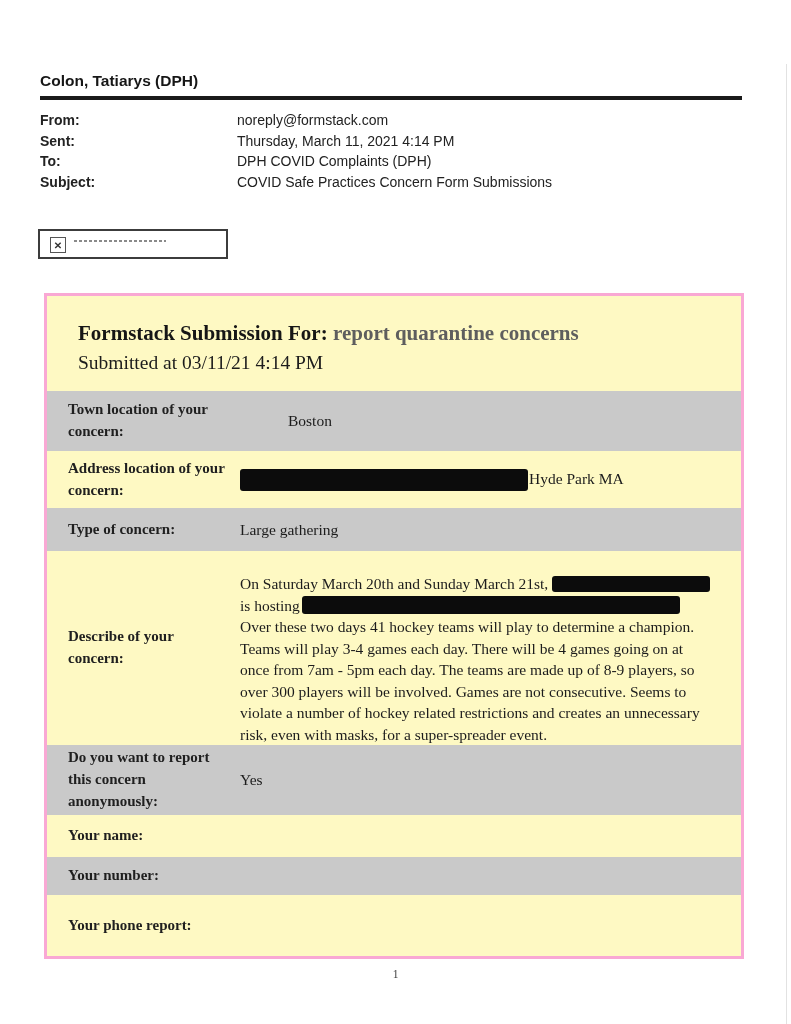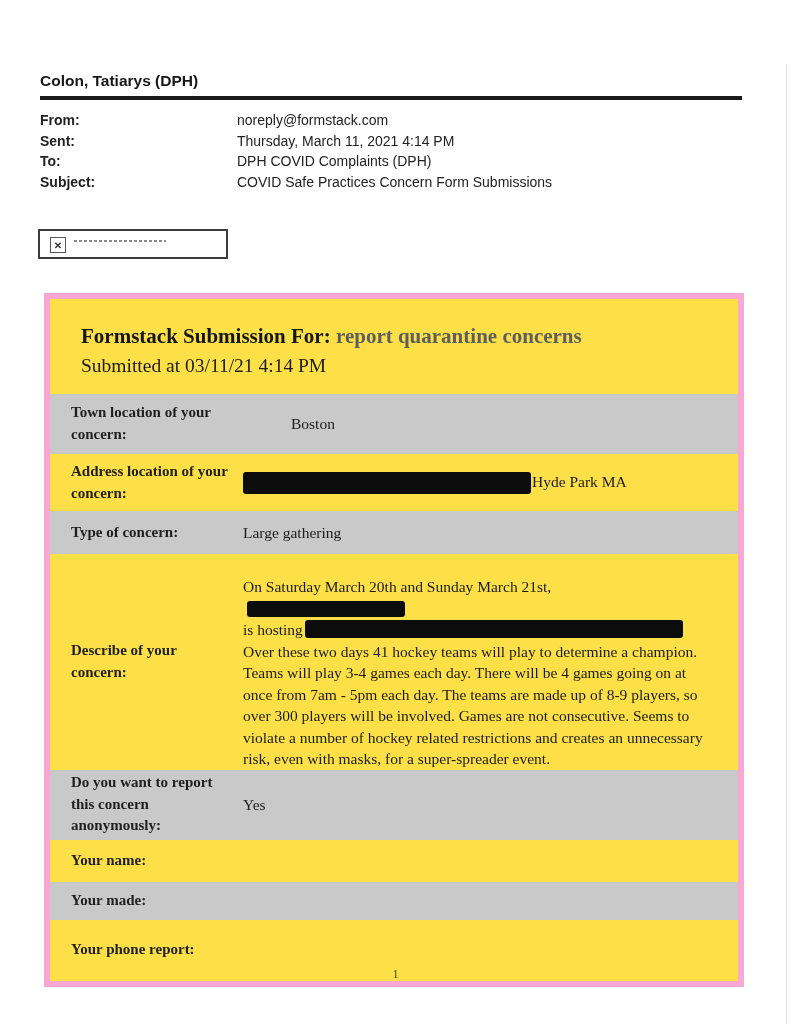--- a/index.html
+++ b/index.html
@@ -56,22 +56,22 @@
   .attachment-caption {
     position:absolute; left:34px; top:9px;
     width:92px; height:2px;
     background:repeating-linear-gradient(90deg,#8a8a8a 0 3px,transparent 3px 5px);
   }
 
   
   .form-box {
     position:absolute; left:44px; top:293px;
     width:700px;
-    border:6px solid #f9a8d4;
-    background:#fde047;
+    border:3px solid #f9a8d4;
+    background:#fef9c3;
   }
   .form-title-block { height:95px; padding:24px 20px 0 31px; }
   .form-title-line { font-size:21px; font-weight:bold; line-height:1.25; }
   .title-prefix { color:#161616; }
   .title-name { color:#5e5e5e; }
   .submitted-line { font-size:19.5px; color:#1c1c1c; margin-top:6px; }
 
   .frow { display:flex; align-items:center; }
   .frow.shaded { background:#c9c9c9; }
   .row-label {
@@ -169,21 +169,21 @@
       <div class="row-label">Do you want to report this concern anonymously:</div>
       <div class="row-value">Yes</div>
     </div>
 
     <div class="frow h-name">
       <div class="row-label">Your name:</div>
       <div class="row-value"></div>
     </div>
 
     <div class="frow shaded h-email">
-      <div class="row-label">Your made:</div>
+      <div class="row-label">Your number:</div>
       <div class="row-value"></div>
     </div>
 
     <div class="frow h-phone">
       <div class="row-label">Your phone report:</div>
       <div class="row-value"></div>
     </div>
   </div>
 
   <div class="page-number">1</div>

